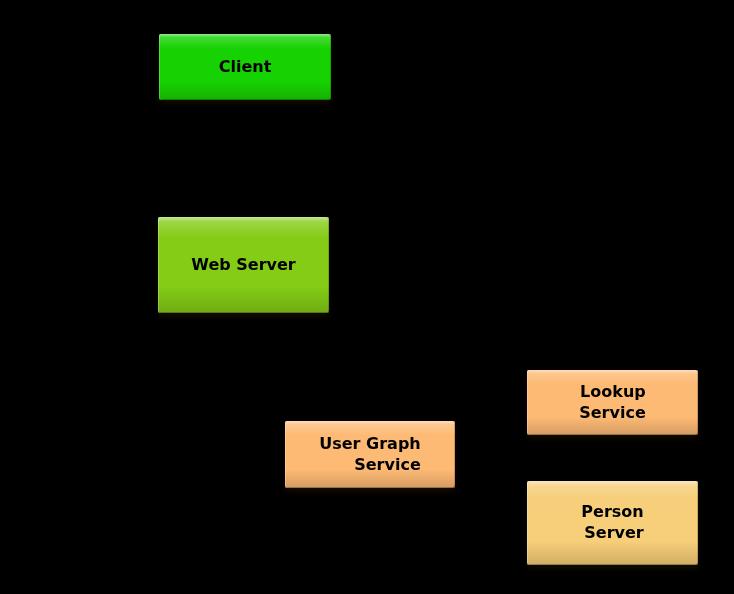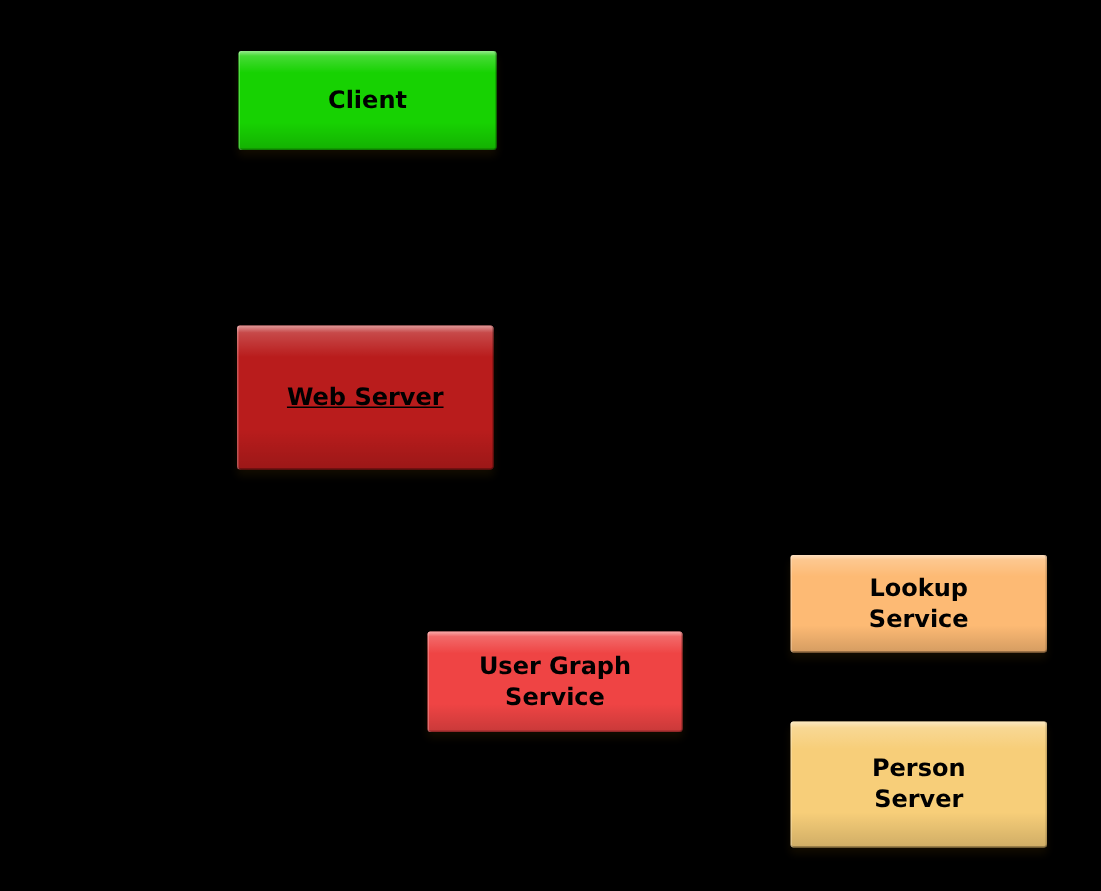--- a/index.html
+++ b/index.html
@@ -16,21 +16,21 @@
     position: relative;
     width: 734px;
     height: 594px;
     background: #000000;
   }
   .node {
     position: absolute;
     display: flex;
     align-items: center;
     justify-content: center;
-    text-align: center;
+    text-align: right;
     font-weight: bold;
     font-size: 16px;
     line-height: 1.3;
     color: #000000;
     border-radius: 2px;
     box-shadow: 0 4px 6px rgba(30, 20, 0, 0.6);
   }
   
   .node::before {
     content: "";
@@ -65,26 +65,26 @@
 </style>
 </head>
 <body style="background-color: rgb(0, 0, 0);">
 
 <div class="canvas">
 
   <div class="node" id="node-client" style="background-color: rgb(23, 210, 2);">
     <span class="label">Client</span>
   </div>
 
-  <div class="node" id="node-web-server" style="background-color: #b91c1c; text-decoration: underline;">
+  <div class="node" id="node-web-server" style="background-color: #84cc16;">
     <span class="label">Web Server</span>
   </div>
 
 
-  <div class="node" id="node-user-graph-service" style="background-color: #ef4444;">
+  <div class="node" id="node-user-graph-service" style="background-color: #fdba74;">
     <span class="label">User Graph
 Service</span>
   </div>
 
   <div class="node" id="node-lookup-service" style="background-color: #fdba74;">
     <span class="label">Lookup
 Service</span>
   </div>
 
   <div class="node" id="node-person-server" style="background-color: rgb(247, 206, 121);">

